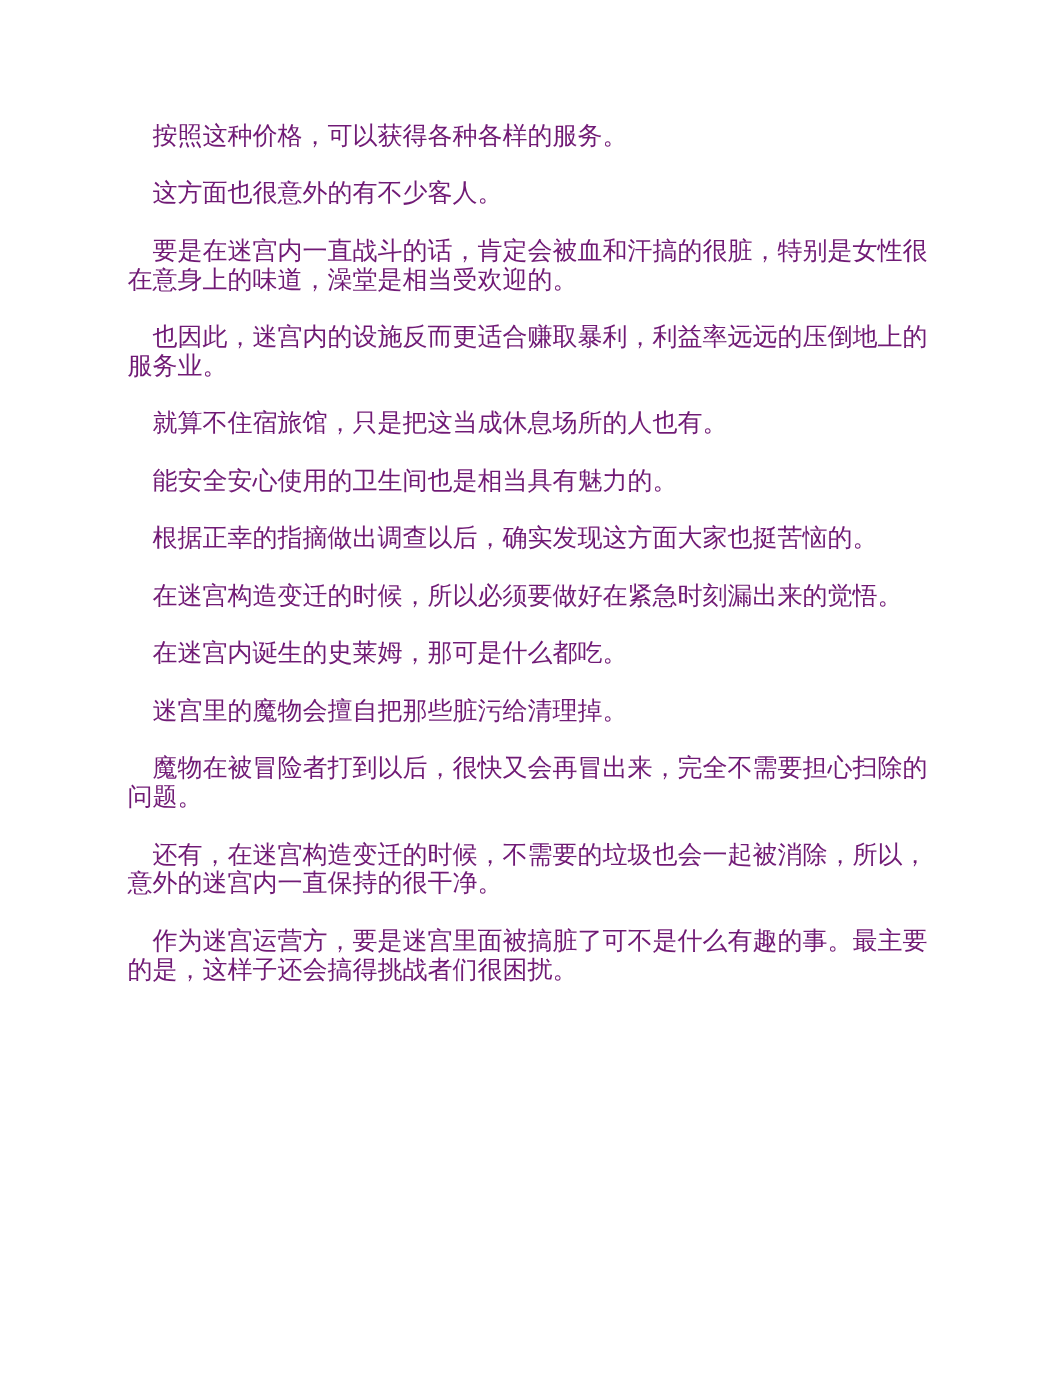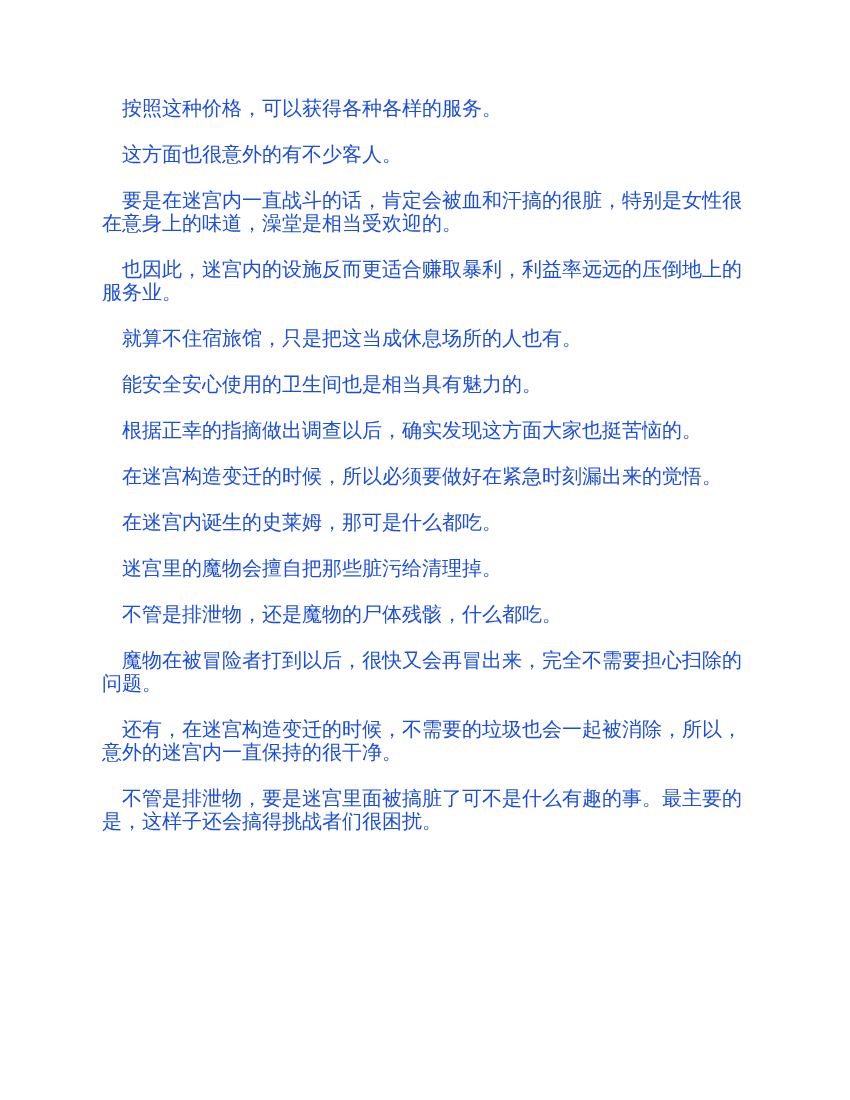--- a/index.html
+++ b/index.html
@@ -5,21 +5,21 @@
     html, body { margin: 0; padding: 0; background: #ffffff; }
     body { width: 850px; height: 1100px; position: relative; overflow: hidden; }
     .page {
       position: absolute;
       left: 102px;
       top: 97px;
       width: 645px;
       font-family: "DejaVu Serif", "Liberation Serif", serif;
       font-size: 20px;
       line-height: 23px;
-      color: #1d4ed8;
+      color: #701a75;
     }
     .page p {
       margin: 0 0 23px 0;
       text-indent: 20px;
       letter-spacing: 0px;
       word-break: break-all;
     }
   </style>
 </head>
 <body>
@@ -28,17 +28,16 @@
   <p>按照这种价格，可以获得各种各样的服务。</p>
   <p>这方面也很意外的有不少客人。</p>
   <p>要是在迷宫内一直战斗的话，肯定会被血和汗搞的很脏，特别是女性很在意身上的味道，澡堂是相当受欢迎的。</p>
   <p>也因此，迷宫内的设施反而更适合赚取暴利，利益率远远的压倒地上的服务业。</p>
   <p>就算不住宿旅馆，只是把这当成休息场所的人也有。</p>
   <p>能安全安心使用的卫生间也是相当具有魅力的。</p>
   <p>根据正幸的指摘做出调查以后，确实发现这方面大家也挺苦恼的。</p>
   <p>在迷宫构造变迁的时候，所以必须要做好在紧急时刻漏出来的觉悟。</p>
   <p>在迷宫内诞生的史莱姆，那可是什么都吃。</p>
   <p>迷宫里的魔物会擅自把那些脏污给清理掉。</p>
-  <p>不管是排泄物，还是魔物的尸体残骸，什么都吃。</p>
   <p>魔物在被冒险者打到以后，很快又会再冒出来，完全不需要担心扫除的问题。</p>
   <p>还有，在迷宫构造变迁的时候，不需要的垃圾也会一起被消除，所以，意外的迷宫内一直保持的很干净。</p>
-  <p>不管是排泄物，要是迷宫里面被搞脏了可不是什么有趣的事。最主要的是，这样子还会搞得挑战者们很困扰。</p>
+  <p>作为迷宫运营方，要是迷宫里面被搞脏了可不是什么有趣的事。最主要的是，这样子还会搞得挑战者们很困扰。</p>
 </div>
 
 </body></html>

